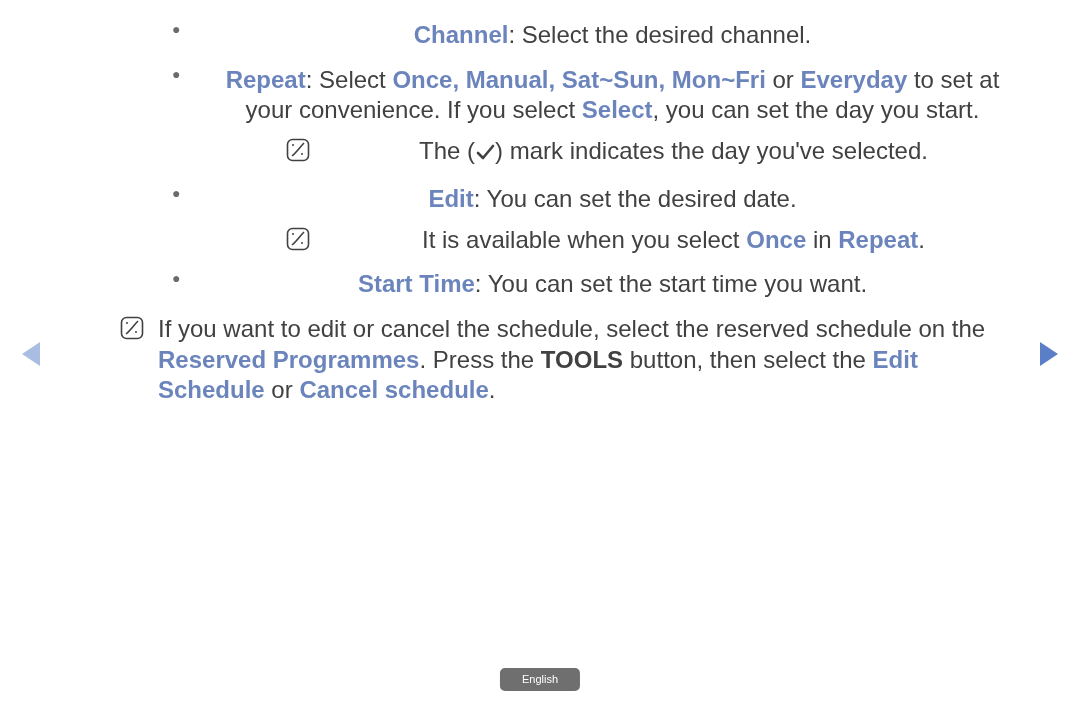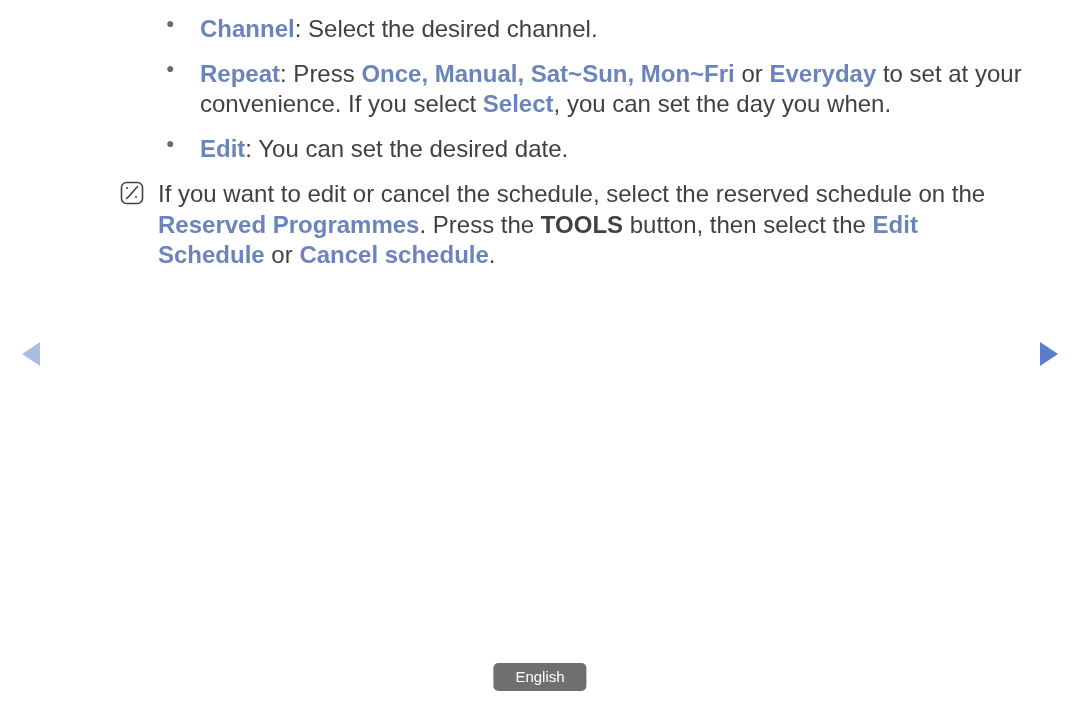--- a/index.html
+++ b/index.html
@@ -27,21 +27,22 @@
     width: 905px;
     font-size: 24px;
     line-height: 1.28;
   }
   .blue { color: #6b85bc; font-weight: bold; }
   .black { color: #414141; }
   .bold { font-weight: bold; margin-top: 20px; }
   ul.bullets {
     list-style: none;
     padding: 0;
-    margin: 0;
+    margin: 6px;
+    text-align: center;
   }
   ul.bullets > li {
     position: relative;
     padding-left: 80px;
     margin-bottom: 14px;
   }
   ul.bullets > li::before {
     content: "●";
     position: absolute;
     left: 46px;
@@ -94,21 +95,21 @@
     height: 28px;
     cursor: pointer;
   }
   .lang-pill {
     position: absolute;
     left: 50%;
     transform: translateX(-50%);
     bottom: 14px;
     background: #6f6f6f;
     color: #fff;
-    font-size: 15px;
+    font-size: 11px;
     padding: 5px 22px 6px 22px;
     border-radius: 5px;
   }
 </style>
 </head>
 <body>
 
 <div class="page">
 
   <div class="nav-left" aria-label="Previous">
@@ -124,31 +125,56 @@
   </div>
 
   <div class="content">
     <ul class="bullets">
 
       <li>
         <span class="blue">Channel</span><span class="black">: Select the desired channel.</span>
       </li>
 
       <li>
-        <span class="blue">Repeat</span><span class="black">: Press </span><span class="blue">Once, Manual, Sat~Sun, Mon~Fri</span><span class="black"> or </span><span class="blue">Everyday</span><span class="black"> to set at your convenience. If you select </span><span class="blue">Select</span><span class="black">, you can set the day you when.</span>
+        <span class="blue">Repeat</span><span class="black">: Select </span><span class="blue">Once, Manual, Sat~Sun, Mon~Fri</span><span class="black"> or </span><span class="blue">Everyday</span><span class="black"> to set at your convenience. If you select </span><span class="blue">Select</span><span class="black">, you can set the day you start.</span>
 
         
+        <div class="note-row">
+          <svg class="note-icon" viewBox="0 0 24 24">
+            <rect x="1.5" y="1.5" width="21" height="21" rx="5" ry="5" fill="none" stroke="#414141" stroke-width="1.6"></rect>
+            <path d="M6 18 C11 14, 14 9, 18 5" fill="none" stroke="#414141" stroke-width="1.6"></path>
+            <circle cx="7" cy="7" r="1" fill="#414141"></circle>
+            <circle cx="16" cy="16" r="1" fill="#414141"></circle>
+          </svg>
+          <span class="black">The (</span><span class="check-inline">
+            <svg viewBox="0 0 20 20" width="20" height="20">
+              <path d="M3 11 L8 16 L18 4" fill="none" stroke="#414141" stroke-width="2.6" stroke-linecap="round" stroke-linejoin="round"></path>
+            </svg>
+          </span><span class="black">) mark indicates the day you've selected.</span>
+        </div>
       </li>
 
       <li>
         <span class="blue">Edit</span><span class="black">: You can set the desired date.</span>
 
         
+        <div class="note-row">
+          <svg class="note-icon" viewBox="0 0 24 24">
+            <rect x="1.5" y="1.5" width="21" height="21" rx="5" ry="5" fill="none" stroke="#414141" stroke-width="1.6"></rect>
+            <path d="M6 18 C11 14, 14 9, 18 5" fill="none" stroke="#414141" stroke-width="1.6"></path>
+            <circle cx="7" cy="7" r="1" fill="#414141"></circle>
+            <circle cx="16" cy="16" r="1" fill="#414141"></circle>
+          </svg>
+          <span class="black">It is available when you select </span><span class="blue">Once</span><span class="black"> in </span><span class="blue">Repeat</span><span class="black">.</span>
+        </div>
       </li>
 
+      <li>
+        <span class="blue">Start Time</span><span class="black">: You can set the start time you want.</span>
+      </li>
     </ul>
 
     <div class="note-row-outer">
       <svg class="note-icon-outer" viewBox="0 0 24 24">
         <rect x="1.5" y="1.5" width="21" height="21" rx="5" ry="5" fill="none" stroke="#414141" stroke-width="1.6"></rect>
         <path d="M6 18 C11 14, 14 9, 18 5" fill="none" stroke="#414141" stroke-width="1.6"></path>
         <circle cx="7" cy="7" r="1" fill="#414141"></circle>
         <circle cx="16" cy="16" r="1" fill="#414141"></circle>
       </svg>
       <span class="black">If you want to edit or cancel the schedule, select the reserved schedule on the </span><span class="blue">Reserved Programmes</span><span class="black">. Press the </span><span class="black bold">TOOLS</span><span class="black"> button, then select the </span><span class="blue">Edit Schedule</span><span class="black"> or </span><span class="blue">Cancel schedule</span><span class="black">.</span>

